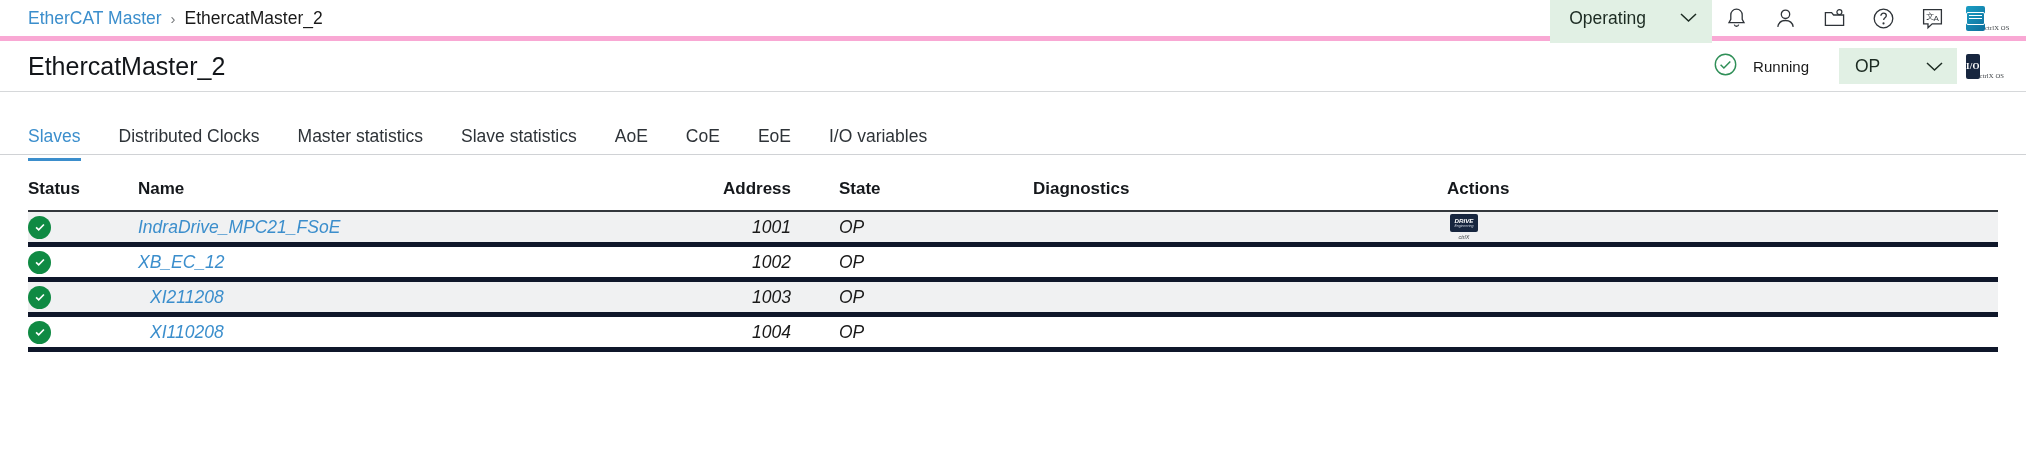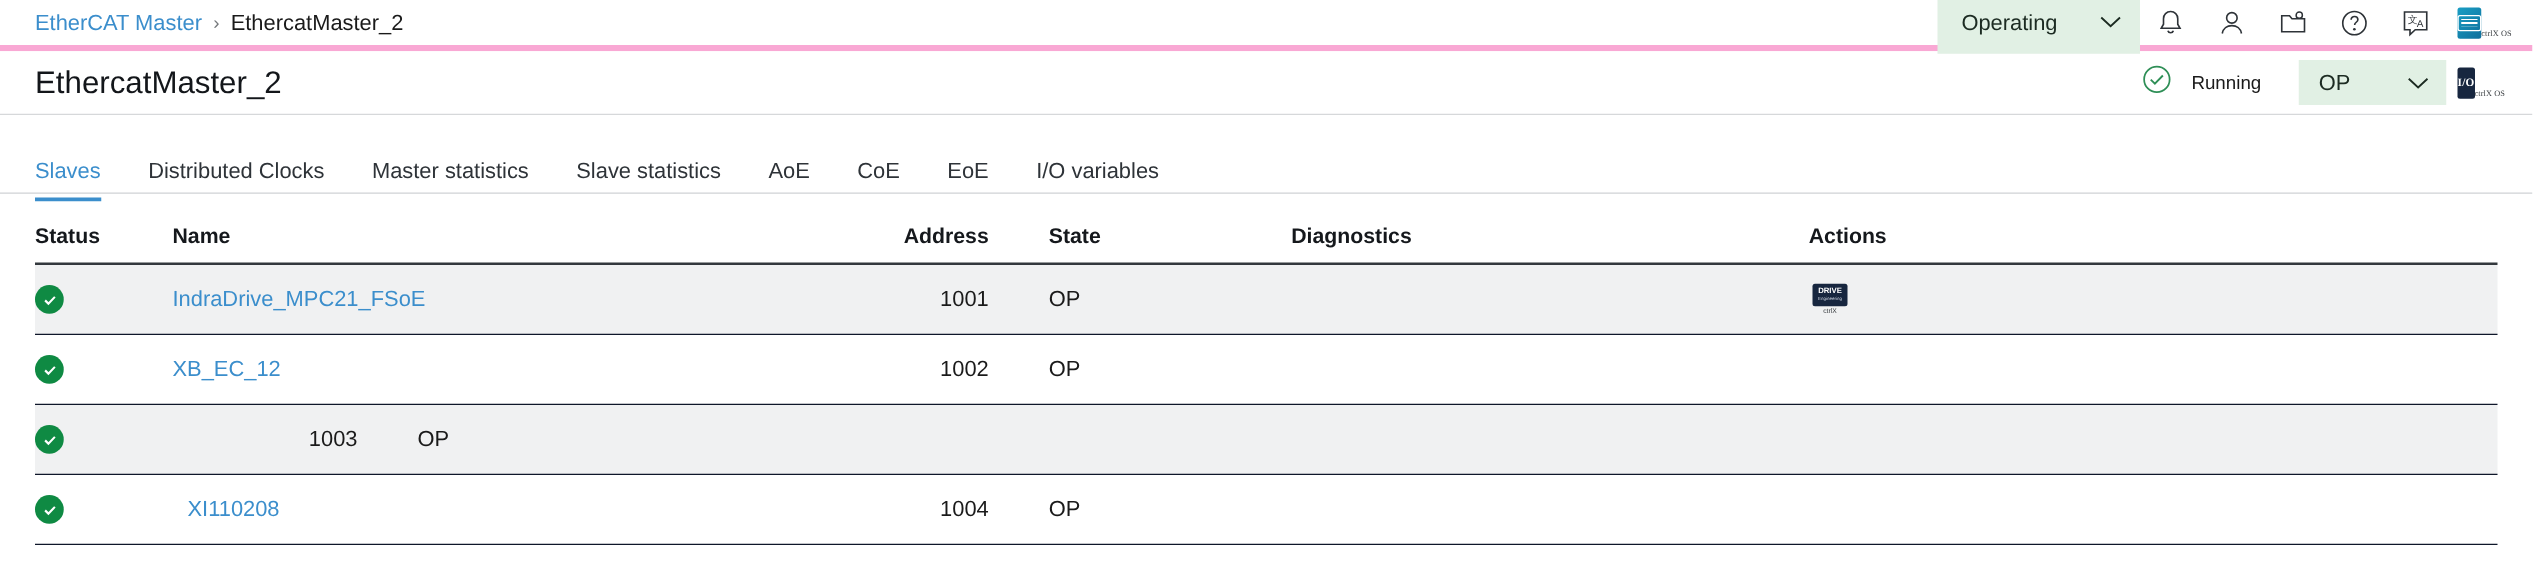--- a/index.html
+++ b/index.html
@@ -136,23 +136,24 @@
   }
   .thead {
     height: 44px;
     font-size: 17px;
     font-weight: bold;
     color: #15181c;
     border-bottom: 2px solid #33383d;
     margin-top: 13px;
   }
   .trow {
-    height: 56px;
+    height: 35px;
     font-size: 17.5px;
-    border-bottom: 1px solid #0f172a;
+    border-bottom: 5px solid #0f172a;
+    font-style: italic;
   }
   .trow.alt { background: #f0f1f2; }
 
   .c-status { width: 110px; flex: none; }
   .c-name   { width: 505px; flex: none; }
   .c-addr   { width: 160px; flex: none; text-align: right; padding-right: 12px; }
   .c-state  { width: 230px; flex: none; padding-left: 36px; }
   .c-diag   { width: 410px; flex: none; }
   .c-act    { flex: 1 1 auto; padding-left: 4px; }
 
@@ -348,20 +349,23 @@
   </div>
 
   <div class="trow alt">
     <div class="c-status">
       <span class="ok-dot">
         <svg width="14" height="14" viewBox="0 0 14 14">
             <path d="M3.1 7.3l2.6 2.6 5.2-5.4" fill="none" stroke="#ffffff" stroke-width="1.7"></path>
           </svg>
       </span>
     </div>
+    <div class="c-name">
+      <span class="name-link indent">XI211208</span>
+    </div>
     <div class="c-addr">1003</div>
     <div class="c-state">OP</div>
     <div class="c-diag"></div>
     <div class="c-act"></div>
   </div>
 
   <div class="trow">
     <div class="c-status">
       <span class="ok-dot">
         <svg width="14" height="14" viewBox="0 0 14 14">

